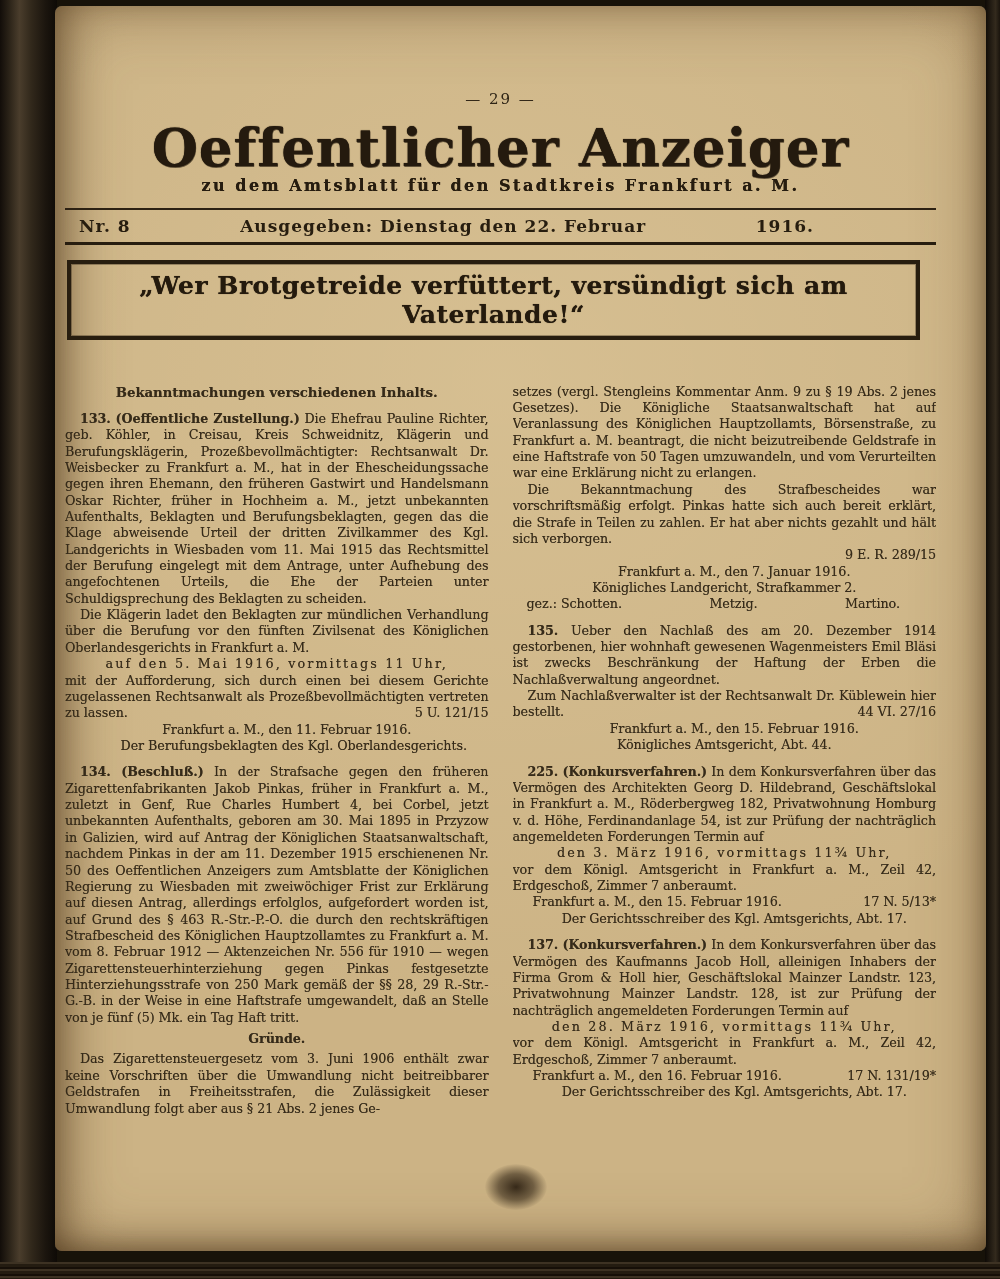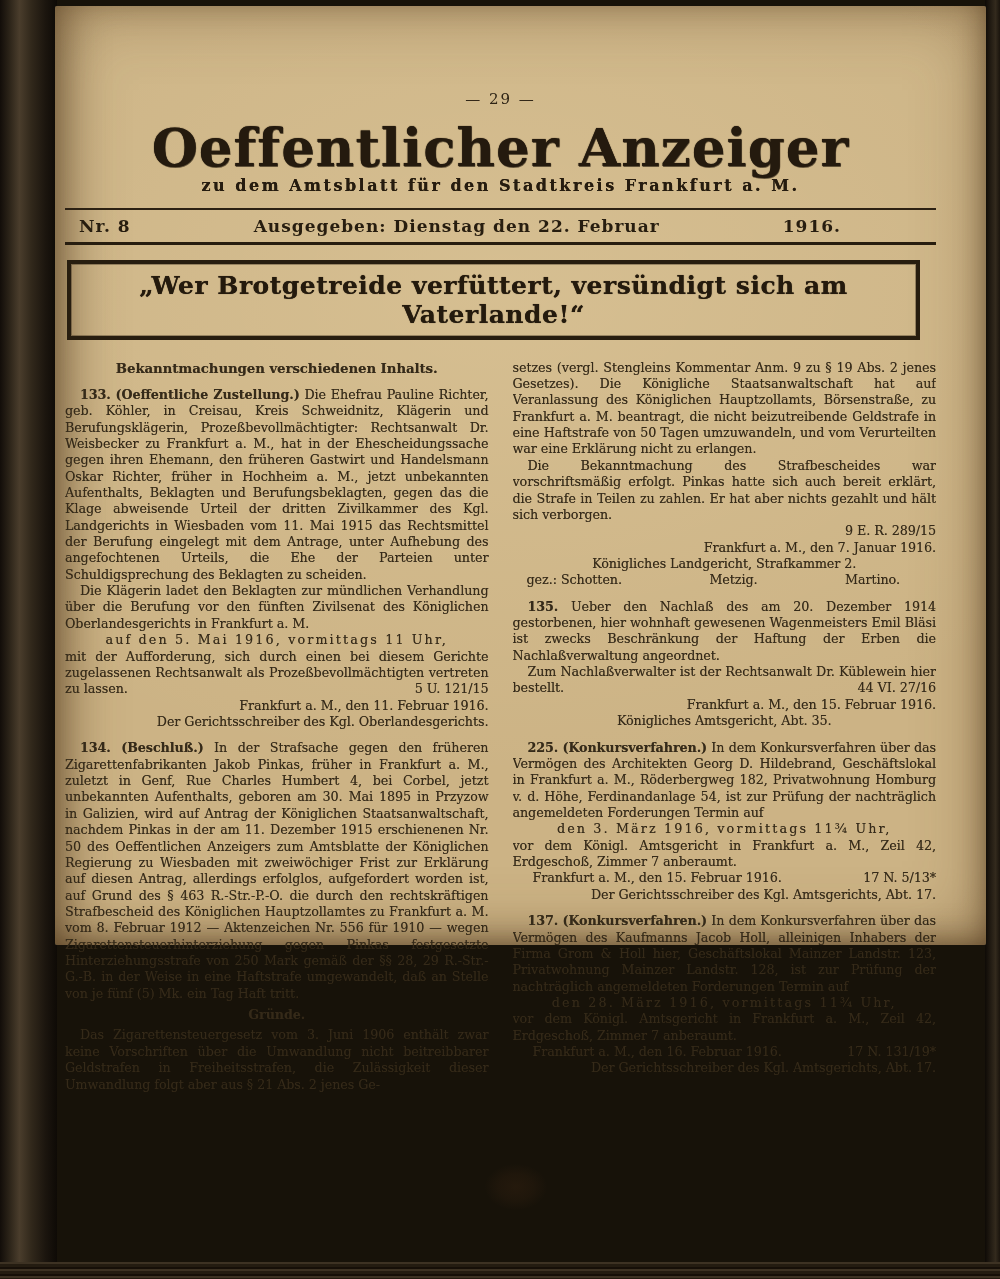--- a/index.html
+++ b/index.html
@@ -17,22 +17,22 @@
   }
   .edge-right {
     position:absolute; right:0; top:0; width:15px; height:100%;
     background:linear-gradient(90deg,#0e0a06,#332a1d 70%,#1a140d);
   }
   .edge-bottom {
     position:absolute; left:0; bottom:0; width:100%; height:17px;
     background:repeating-linear-gradient(180deg,#3d3223 0 2px,#241c11 2px 5px,#160f08 5px 7px);
   }
   .paper {
-    position:absolute; left:55px; top:6px; width:931px; height:939px;
-    border-radius:2px;
+    position:absolute; left:55px; top:6px; width:931px; height:1245px;
+    border-radius:7px;
     background:
       radial-gradient(ellipse 120% 80% at 48% 30%, rgba(255,238,195,0.20), rgba(0,0,0,0) 65%),
       radial-gradient(ellipse 140% 120% at 50% 50%, #ccb385 50%, #c0a474 82%, #a2834f 100%);
     background-color:#c8af80;
     box-shadow:
       inset 0 0 70px rgba(88,60,28,0.45),
       inset 28px 0 45px -24px rgba(60,40,18,0.55),
       inset -14px 0 30px -16px rgba(60,40,18,0.5),
       inset 0 -18px 35px -18px rgba(60,40,18,0.55);
     padding:84px 50px 0 10px;
@@ -56,44 +56,44 @@
     color:#261c0f; text-shadow:0 0 0.5px #261c0f;
     margin-bottom:13px;
   }
   .rule-thin { border-top:2px solid #2c2113; }
   .rule-thick { border-top:3px solid #271d0f; }
   .issue-bar {
     display:flex; align-items:flex-start; justify-content:space-between;
     padding:6px 2px 6px 14px; font-size:17px; font-weight:bold; letter-spacing:1px;
     color:#271d0f;
   }
-  .issue-year { margin-right:93px; }
+  .issue-year { margin-right:120px; }
   .slogan-box {
     margin:15px 16px 20px 2px;
     border:4px solid #271d0f;
     box-shadow:inset 0 0 0 1px rgba(39,29,15,0.35);
     padding:7px 6px;
     text-align:center;
   }
   .slogan-text {
     font-size:25px; font-weight:bold; letter-spacing:0.5px; color:#241a0d;
     text-shadow:0 0 0.7px #241a0d;
   }
   .columns { display:flex; gap:24px; }
   .col {
     flex:1; font-size:12.6px; line-height:1.3; text-align:justify;
-    color:#352a19; text-shadow:0.2px 0.2px 0.3px rgba(48,36,20,0.55);
+    color:#352a19; text-shadow:0.2px 0.2px 0.3px rgba(48,36,20,0.55);margin-top:24px;
   }
   .col p { margin:0; }
   .para { text-align:justify; overflow:hidden; }
   .ind { text-indent:15px; }
   .b { font-weight:bold; }
   .term { text-align:center; letter-spacing:2.2px; margin:4px 0; }
   .refr { float:right; padding-left:8px; }
-  .line { text-align:right; }
+  .line { text-align:center; }
   .ind1 { padding-left:20px; }
   .ind2 { padding-left:34px; }
   .centerline { text-align:center; }
   .sigrow { display:flex; justify-content:space-between; padding:0 36px 0 14px; }
   .linerow { display:flex; justify-content:space-between; }
   .sec-head { text-align:center; font-weight:bold; font-size:13.2px; margin-bottom:6px; }
   .sub-head { text-align:center; font-weight:bold; margin:5px 0 4px; }
   .konkurse { letter-spacing:3px; margin:12px 0 6px; font-size:13.6px; }
   .notice { margin-top:10px; }
   .notice:first-child { margin-top:0; }
@@ -130,21 +130,21 @@
 
       <div class="col">
         <div class="sec-head">Bekanntmachungen verschiedenen Inhalts.</div>
 
         <div class="notice">
           <p class="para ind"><span class="b">133.</span> <span class="b">(Oeffentliche Zustellung.)</span> <span>Die Ehefrau Pauline Richter, geb. Köhler, in Creisau, Kreis Schweidnitz, Klägerin und Berufungsklägerin, Prozeßbevollmächtigter: Rechtsanwalt Dr. Weisbecker zu Frankfurt a. M., hat in der Ehescheidungssache gegen ihren Ehemann, den früheren Gastwirt und Handelsmann Oskar Richter, früher in Hochheim a. M., jetzt unbekannten Aufenthalts, Beklagten und Berufungsbeklagten, gegen das die Klage abweisende Urteil der dritten Zivilkammer des Kgl. Landgerichts in Wiesbaden vom 11. Mai 1915 das Rechtsmittel der Berufung eingelegt mit dem Antrage, unter Aufhebung des angefochtenen Urteils, die Ehe der Parteien unter Schuldigsprechung des Beklagten zu scheiden.</span></p>
           <p class="para ind">Die Klägerin ladet den Beklagten zur mündlichen Verhandlung über die Berufung vor den fünften Zivilsenat des Königlichen Oberlandesgerichts in Frankfurt a. M.</p>
           <p class="term">auf den 5. Mai 1916, vormittags 11 Uhr,</p>
           <p class="para"><span>mit der Aufforderung, sich durch einen bei diesem Gerichte zugelassenen Rechtsanwalt als Prozeßbevollmächtigten vertreten zu lassen.</span> <span class="refr">5 U. 121/15</span></p>
           <p class="line ind1">Frankfurt a. M., den 11. Februar 1916.</p>
-          <p class="line ind2">Der Gerichtsschreiber des Kgl. Oberlandesgerichts.</p>
+          <p class="line ind2">Der Berufungsbeklagten des Kgl. Oberlandesgerichts.</p>
         </div>
 
         <div class="notice">
           <p class="para ind"><span class="b">134.</span> <span class="b">(Beschluß.)</span> <span>In der Strafsache gegen den früheren Zigarettenfabrikanten Jakob Pinkas, früher in Frankfurt a. M., zuletzt in Genf, Rue Charles Humbert 4, bei Corbel, jetzt unbekannten Aufenthalts, geboren am 30. Mai 1895 in Przyzow in Galizien, wird auf Antrag der Königlichen Staatsanwaltschaft, nachdem Pinkas in der am 11. Dezember 1915 erschienenen Nr. 50 des Oeffentlichen Anzeigers zum Amtsblatte der Königlichen Regierung zu Wiesbaden mit zweiwöchiger Frist zur Erklärung auf diesen Antrag, allerdings erfolglos, aufgefordert worden ist, auf Grund des § 463 R.-Str.-P.-O. die durch den rechtskräftigen Strafbescheid des Königlichen Hauptzollamtes zu Frankfurt a. M. vom 8. Februar 1912 — Aktenzeichen Nr. 556 für 1910 — wegen Zigarettensteuerhinterziehung gegen Pinkas festgesetzte Hinterziehungsstrafe von 250 Mark gemäß der §§ 28, 29 R.-Str.-G.-B. in der Weise in eine Haftstrafe umgewandelt, daß an Stelle von je fünf (5) Mk. ein Tag Haft tritt.</span></p>
           <div class="sub-head">Gründe.</div>
           <p class="para ind">Das Zigarettensteuergesetz vom 3. Juni 1906 enthält zwar keine Vorschriften über die Umwandlung nicht beitreibbarer Geldstrafen in Freiheitsstrafen, die Zulässigkeit dieser Umwandlung folgt aber aus § 21 Abs. 2 jenes Ge-</p>
         </div>
       </div>
 
       <div class="col">
@@ -159,21 +159,21 @@
             <span>gez.: Schotten.</span>
             <span>Metzig.</span>
             <span>Martino.</span>
           </div>
         </div>
 
         <div class="notice">
           <p class="para ind"><span class="b">135.</span> <span>Ueber den Nachlaß des am 20. Dezember 1914 gestorbenen, hier wohnhaft gewesenen Wagenmeisters Emil Bläsi ist zwecks Beschränkung der Haftung der Erben die Nachlaßverwaltung angeordnet.</span></p>
           <p class="para ind"><span>Zum Nachlaßverwalter ist der Rechtsanwalt Dr. Küblewein hier bestellt.</span> <span class="refr">44 VI. 27/16</span></p>
           <p class="line ind1">Frankfurt a. M., den 15. Februar 1916.</p>
-          <p class="line centerline">Königliches Amtsgericht, Abt. 35.</p>
+          <p class="line centerline">Königliches Amtsgericht, Abt. 44.</p>
         </div>
 
 
         <div class="notice">
           <p class="para ind"><span class="b">225.</span> <span class="b">(Konkursverfahren.)</span> <span>In dem Konkursverfahren über das Vermögen des Architekten Georg D. Hildebrand, Geschäftslokal in Frankfurt a. M., Röderbergweg 182, Privatwohnung Homburg v. d. Höhe, Ferdinandanlage 54, ist zur Prüfung der nachträglich angemeldeten Forderungen Termin auf</span></p>
           <p class="term">den 3. März 1916, vormittags 11¾ Uhr,</p>
           <p class="para">vor dem Königl. Amtsgericht in Frankfurt a. M., Zeil 42, Erdgeschoß, Zimmer 7 anberaumt.</p>
           <div class="linerow">
             <span class="ind1">Frankfurt a. M., den 15. Februar 1916.</span>
             <span>17 N. 5/13*</span>

